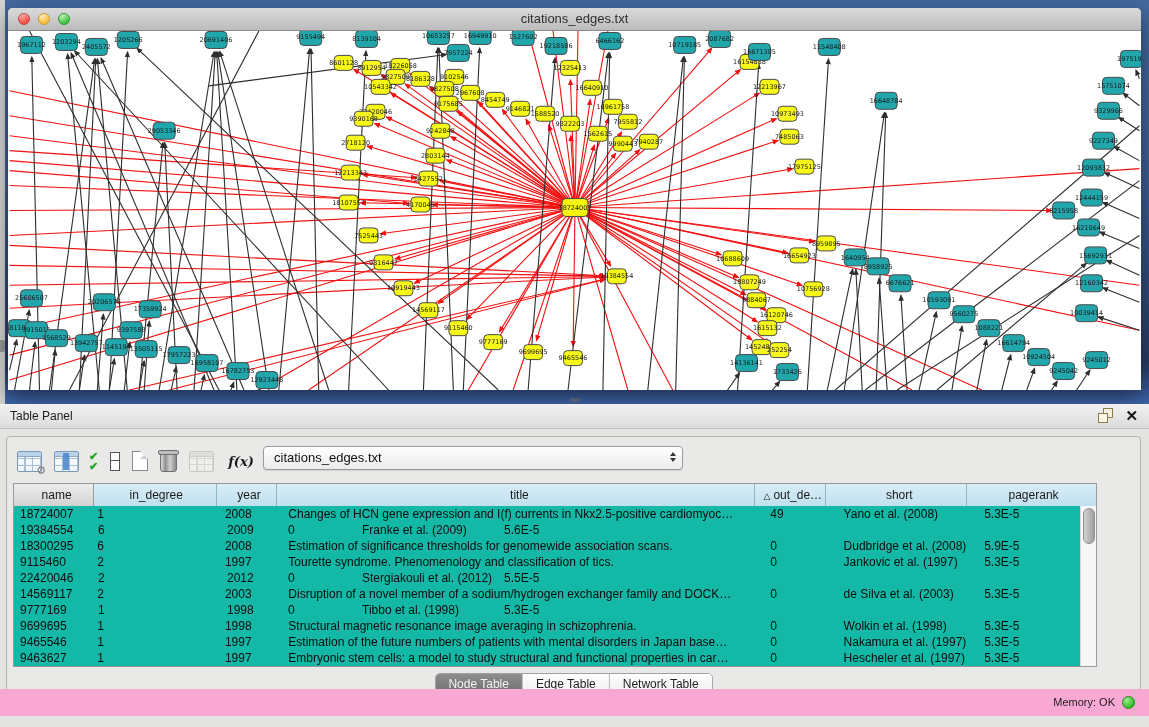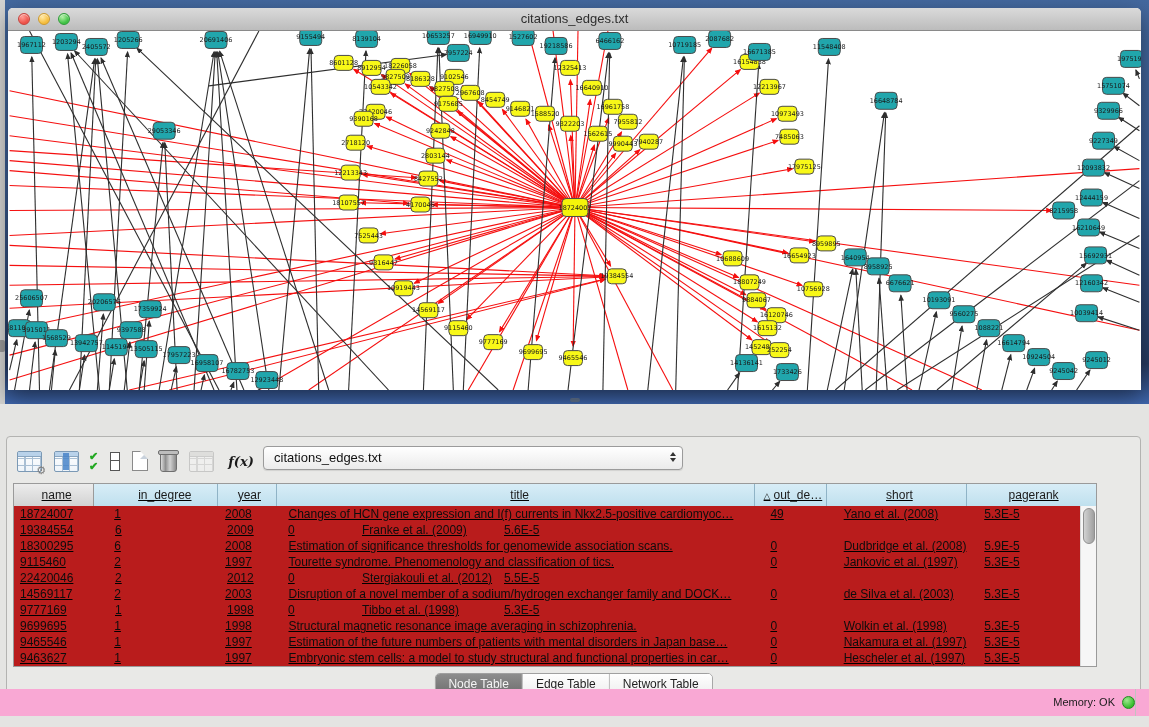--- a/index.html
+++ b/index.html
@@ -68,31 +68,31 @@
   .combo{position:absolute;left:256px;top:9px;width:420px;height:24px;box-sizing:border-box;
     border:1px solid #9b9b9b;border-radius:4px;background:linear-gradient(#ffffff,#ebebeb);
     box-shadow:0 1px 1px rgba(0,0,0,.10);}
   .combo-text{position:absolute;left:10px;line-height:22px;font-size:13px;color:#111;}
   .combo-arrows{position:absolute;right:6px;top:5px;display:flex;flex-direction:column;align-items:center;gap:2px;}
   .arr-up{width:0;height:0;border-left:3.5px solid transparent;border-right:3.5px solid transparent;border-bottom:4px solid #333;}
   .arr-dn{width:0;height:0;border-left:3.5px solid transparent;border-right:3.5px solid transparent;border-top:4px solid #333;}
 
   
   .dtable{position:absolute;left:6px;top:46px;width:1084px;height:184px;box-sizing:border-box;
-    border:1px solid #9a9a9a;background:#b91c1c;overflow:hidden;text-decoration:underline;}
+    border:1px solid #9a9a9a;background:#14b8a6;overflow:hidden;}
   .thead{display:flex;height:22px;}
   .th{box-sizing:border-box;border-right:1px solid #8fb3c6;background:linear-gradient(#d8edf7,#bfe0ee);
     font-size:12px;color:#1a1a1a;text-align:center;line-height:22px;white-space:nowrap;overflow:hidden;}
   .th.c-name{background:linear-gradient(#ececec,#d2d2d2);border-right-color:#9a9a9a;}
   .th .sort{font-size:9px;margin-right:3px;}
   .tbody{position:relative;}
   .tr{display:flex;height:16px;line-height:16px;font-size:12px;color:#0d0d0d;}
   .td{box-sizing:border-box;white-space:nowrap;overflow:hidden;}
   .c-name{width:82px;padding-left:6px;}
-  .c-in{width:126px;padding-left:19px;}
+  .c-in{width:126px;padding-left:2px;}
   .c-year{width:61px;padding-left:5px;}
   .c-title{width:490px;padding-left:8px;}
   .c-out{width:73px;padding-left:5px;}
   .c-short{width:144px;padding-left:6px;}
   .c-page{width:117px;padding-left:4px;}
   .th.c-page{width:132px;border-right:none;}
   .vscroll{position:absolute;right:0;top:22px;bottom:0;width:15px;background:#f6f6f6;border-left:1px solid #d8d8d8;}
   .vthumb{position:absolute;top:2px;left:2px;width:10px;height:34px;border-radius:6px;
     background:linear-gradient(90deg,#d2d2d2,#9f9f9f);border:1px solid #8f8f8f;}
 
@@ -530,20 +530,28 @@
             <rect x="1079" y="321.5" width="22" height="17" rx="4" fill="#21a6ac" stroke="#4a4a4a" stroke-width="1"></rect>
             <text x="1090" y="332.2" text-anchor="middle" font-size="6.5" fill="#1a1a1a" font-family="&quot;DejaVu Sans&quot;,sans-serif">9245012</text>
           </g>
       </svg>
     </div>
   </div>
 
   <div id="splitter-grip"></div>
 
   <div id="table-panel">
+    <div class="panel-titlebar">
+      <div class="panel-title">Table Panel</div>
+      <div class="float-icon">
+          <span class="sq1"></span>
+          <span class="sq2"></span>
+        </div>
+      <div class="close-icon">✕</div>
+    </div>
 
     <div class="panel-container">
 
       <div class="toolbar">
         <div class="tb ic-grid" style="margin-right:12px">
           <span class="hdr"></span>
             <span class="lines"></span>
             <span class="gear-badge">⚙</span>
         </div>
         <div class="tb ic-grid" style="margin-right:10px">

